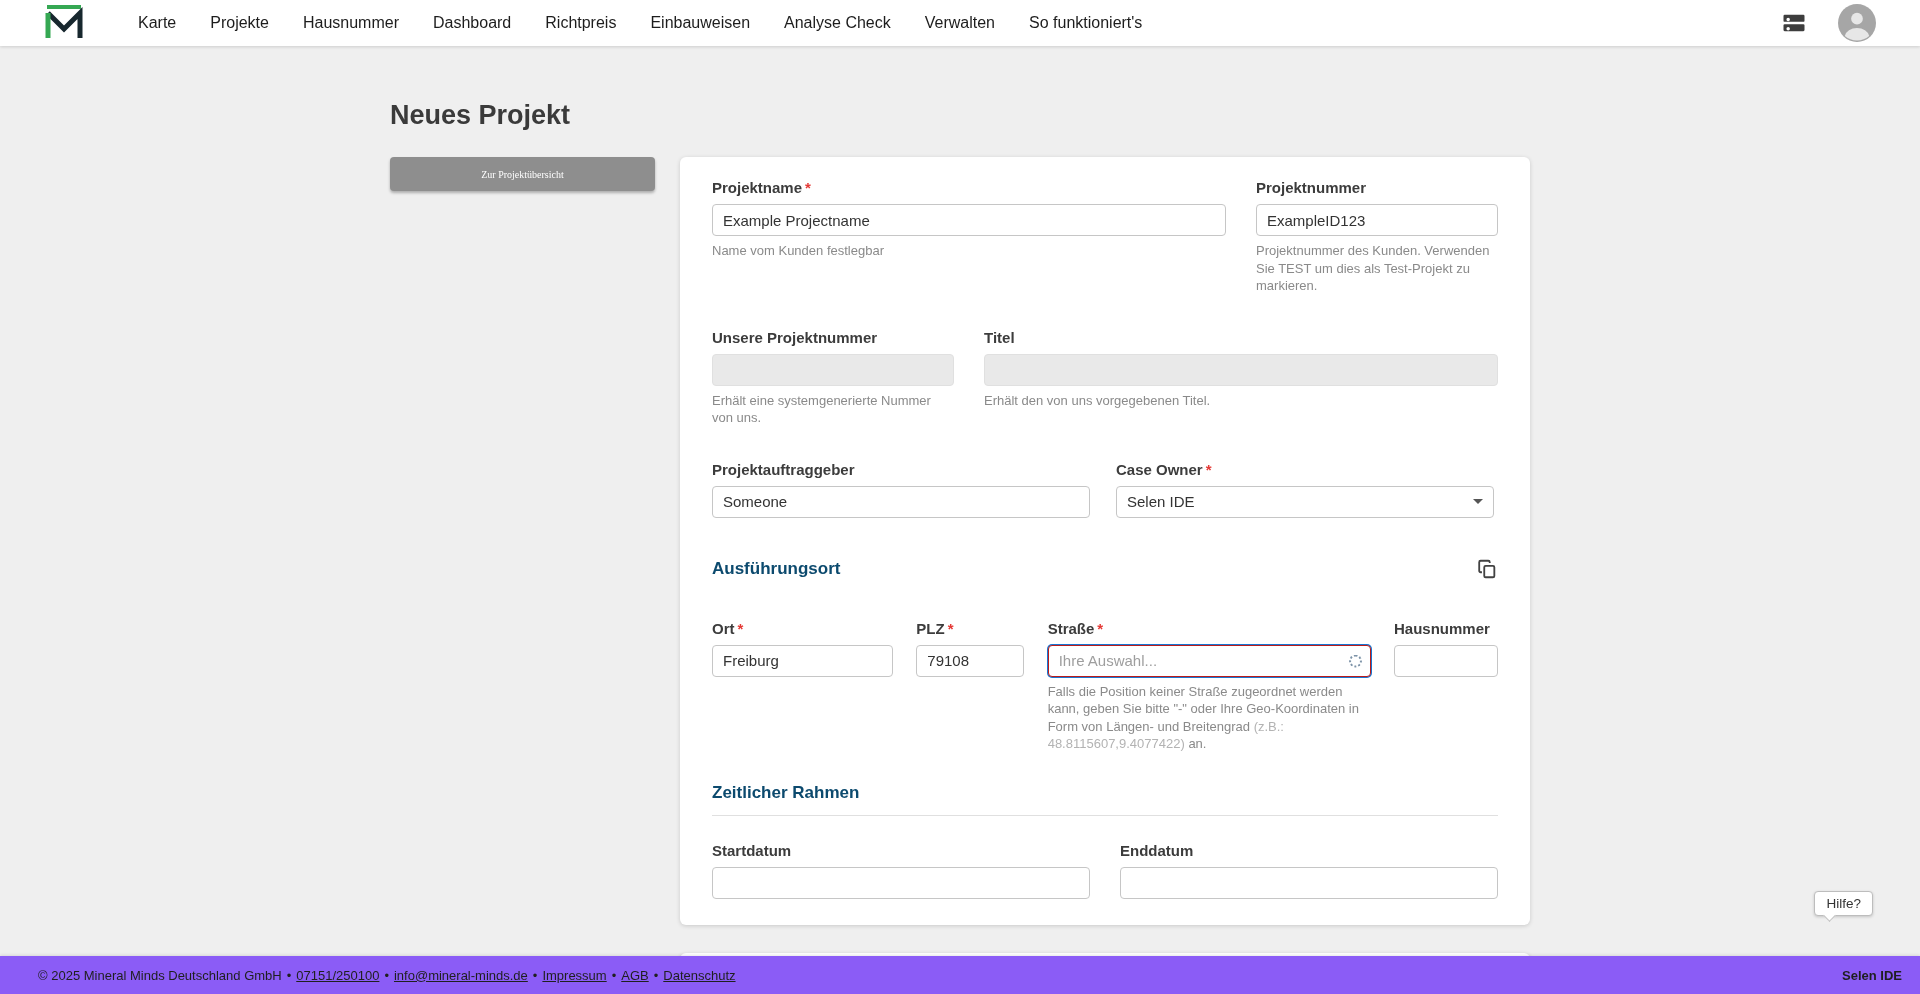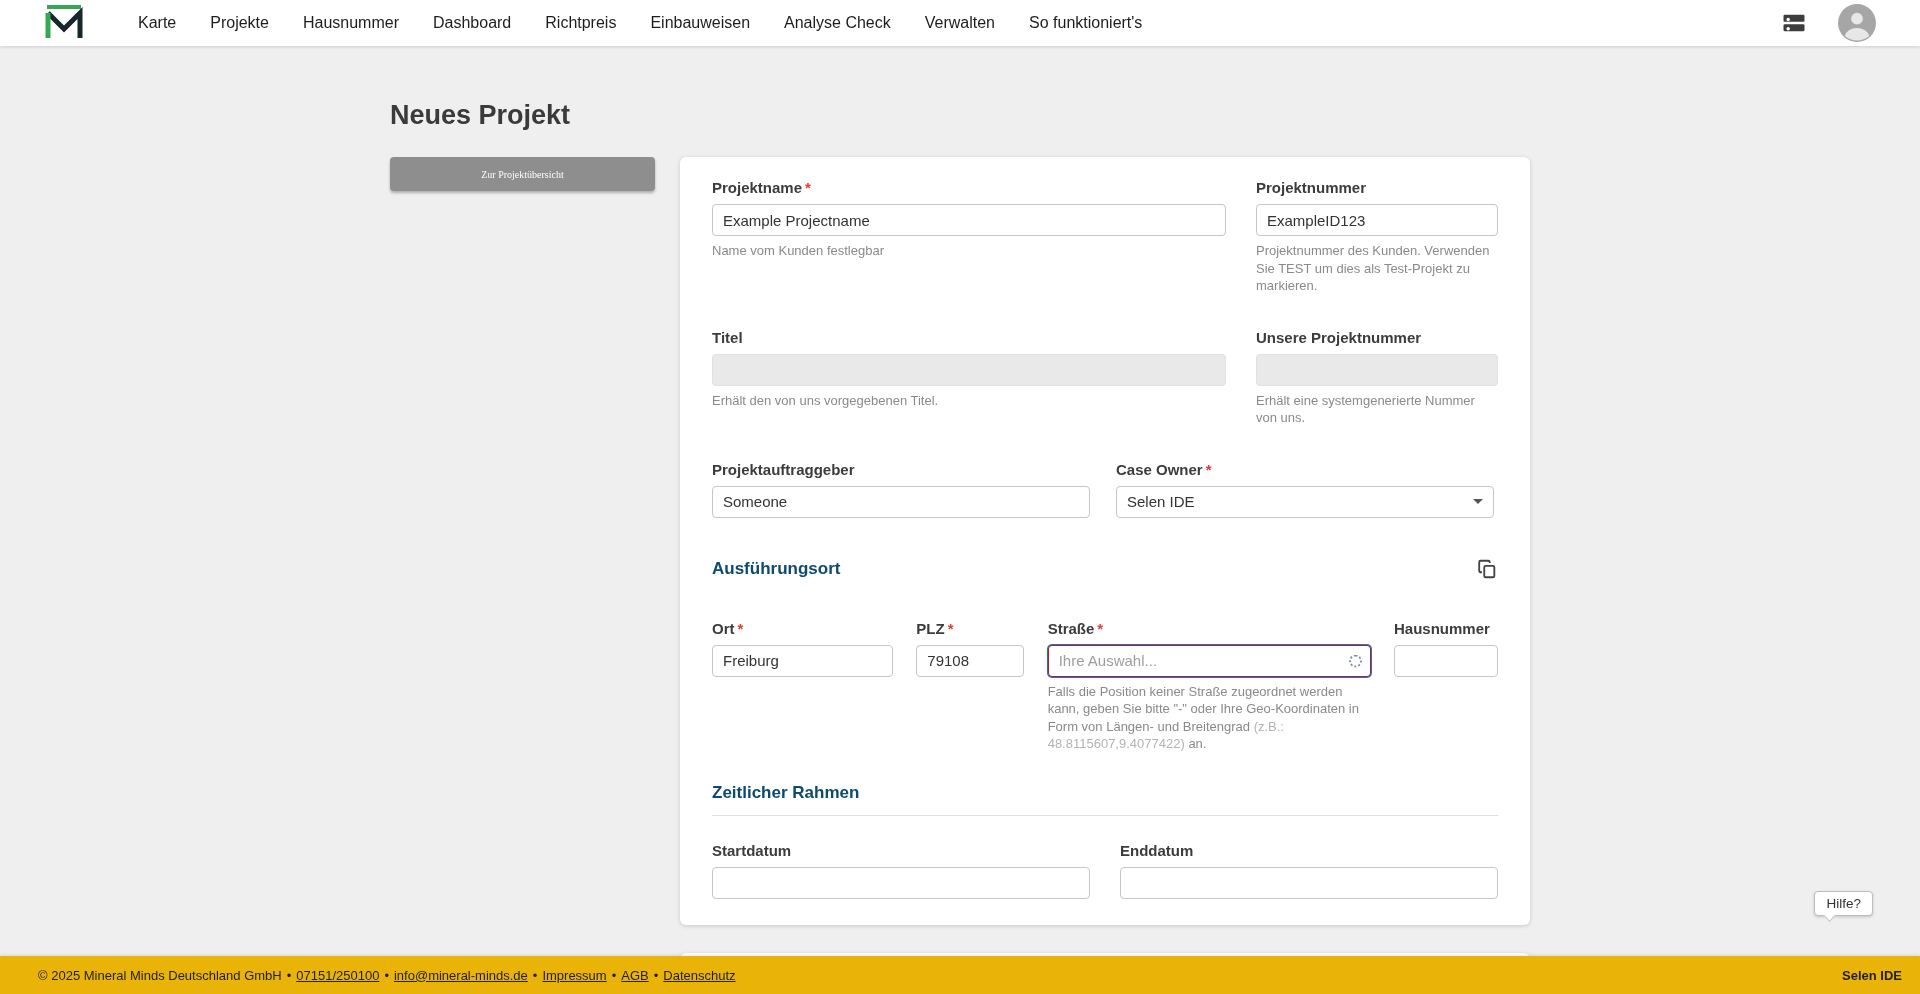--- a/index.html
+++ b/index.html
@@ -181,21 +181,21 @@
     border-left: 1px solid #bdbdbd;
     border-bottom: 1px solid #bdbdbd;
     transform: rotate(-45deg);
   }
 
   
   .footer {
     position: absolute;
     left: 0; right: 0; bottom: 0;
     height: 38px;
-    background: #eab308;
+    background: #8b5cf6;
     box-shadow: 0 -1px 3px rgba(0,0,0,0.10);
     display: flex;
     align-items: center;
     justify-content: space-between;
     padding: 0 18px 0 38px;
     font-size: 13px;
     color: #1f1f1f;
     z-index: 4;
     text-align: right;
   }
@@ -266,33 +266,33 @@
             <div class="field w-right">
               <label class="field-label">
                 <span>Projektnummer</span>
               </label>
               <input class="input" value="ExampleID123" style="">
               <div class="hint">Projektnummer des Kunden. Verwenden Sie TEST um dies als Test-Projekt zu markieren.</div>
             </div>
           </div>
 
           <div class="form-row">
+            <div class="field w-right">
+              <label class="field-label">
+                <span>Unsere Projektnummer</span>
+              </label>
+              <input class="input disabled" disabled="" value="" style="">
+              <div class="hint">Erhält eine systemgenerierte Nummer von uns.</div>
+            </div>
             <div class="field w-wide">
               <label class="field-label">
                 <span>Titel</span>
               </label>
               <input class="input disabled" disabled="" value="" style="">
               <div class="hint">Erhält den von uns vorgegebenen Titel.</div>
-            </div>
-            <div class="field w-right">
-              <label class="field-label">
-                <span>Unsere Projektnummer</span>
-              </label>
-              <input class="input disabled" disabled="" value="" style="">
-              <div class="hint">Erhält eine systemgenerierte Nummer von uns.</div>
             </div>
           </div>
 
           <div class="form-row tight">
             <div class="field w-half">
               <label class="field-label">
                 <span>Projektauftraggeber</span>
               </label>
               <input class="input" value="Someone" style="">
             </div>

